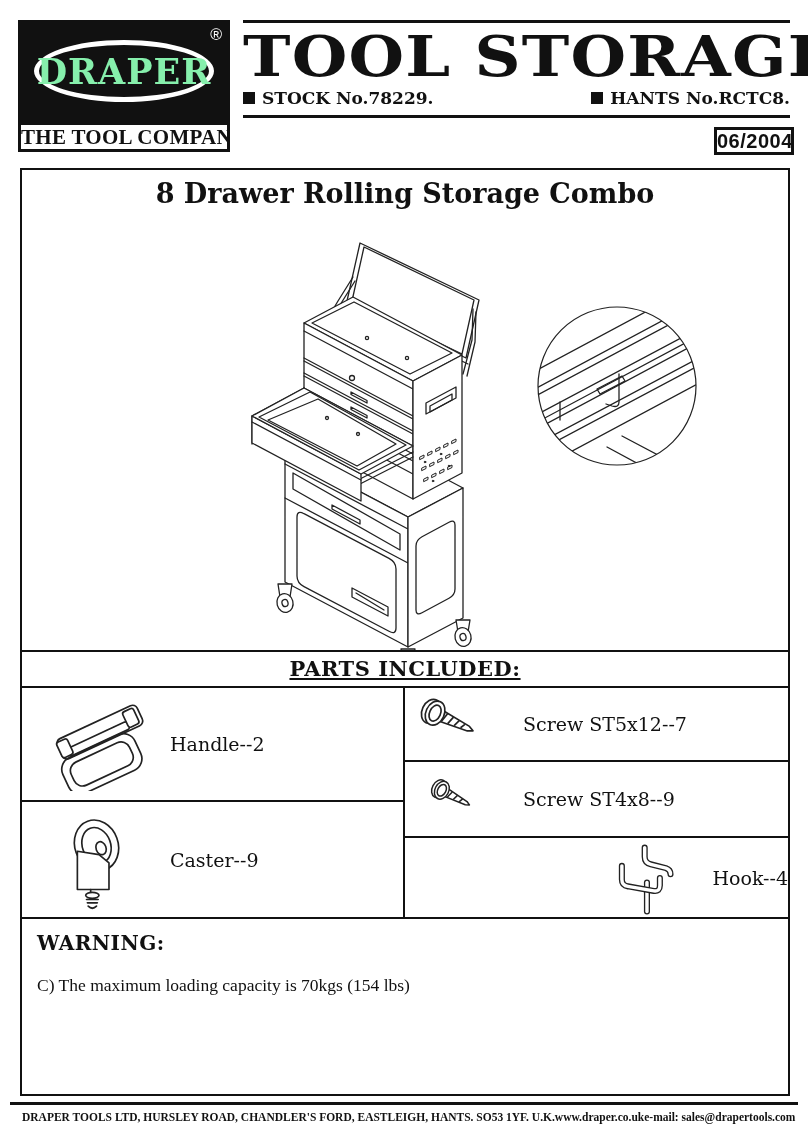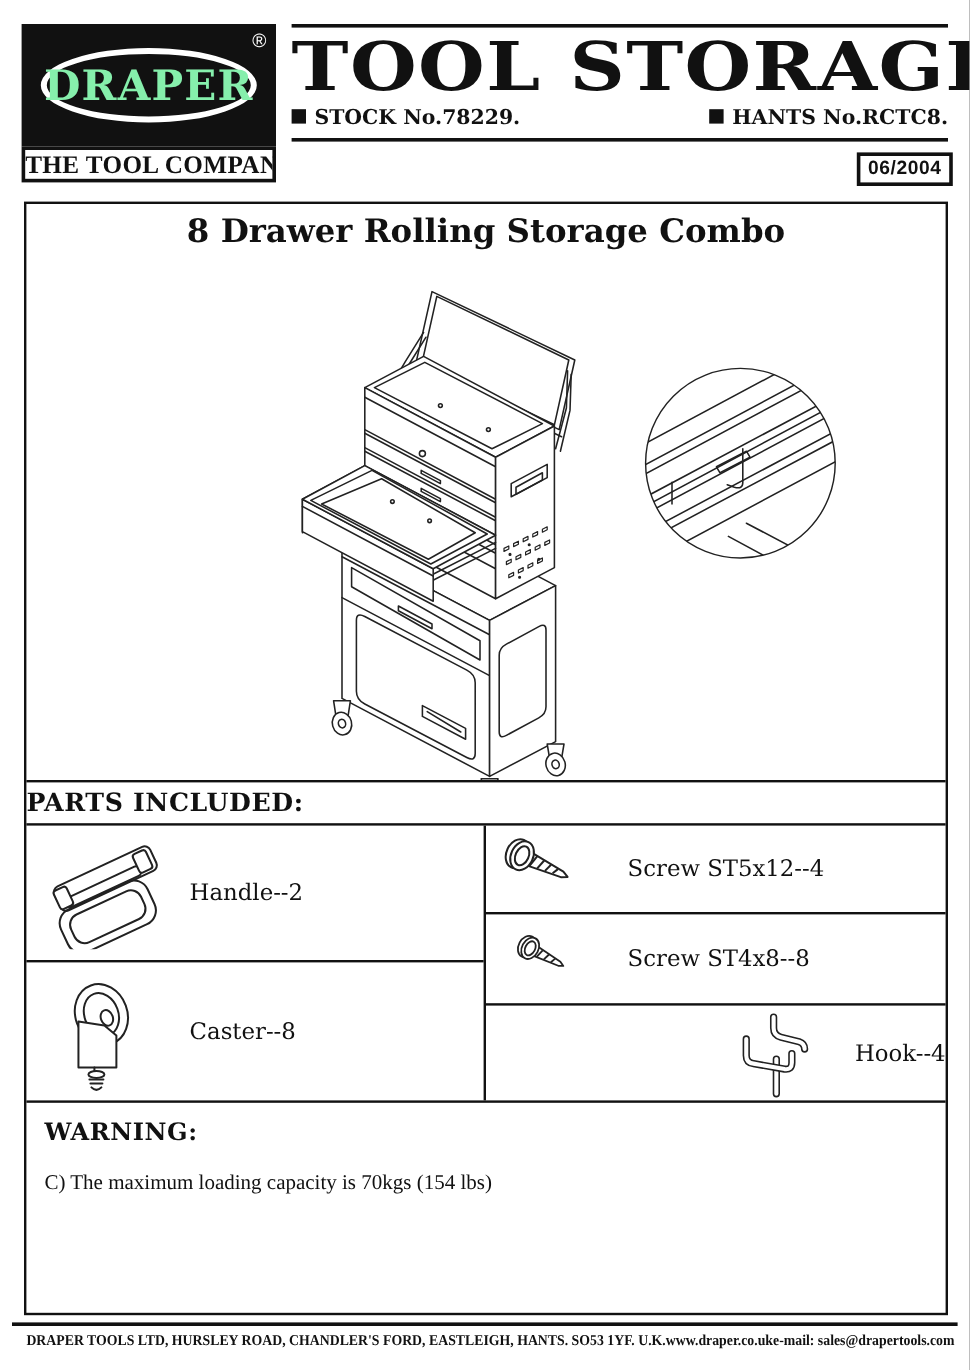--- a/index.html
+++ b/index.html
@@ -18,32 +18,32 @@
   .logo-brand { color:#86efac; font-weight:bold; font-size:35px; letter-spacing:1px; font-family:"DejaVu Serif", serif; }
   .logo-reg { position:absolute; top:6px; right:8px; color:#fff; font-size:16px; font-family:"Liberation Sans", sans-serif; }
   .logo-tag { margin-top:0px; border:3px solid #111; text-align:center; font-family:"Liberation Serif", serif; font-weight:700; font-size:21px; line-height:24px; letter-spacing:0.3px; white-space:nowrap; overflow:hidden; }
 
   .mast-right { left:243px; top:20px; width:547px; }
   .rule { border-top:3px solid #111; height:0; }
   .mast-title { margin-top:3px; font-size:56px; line-height:60px; font-weight:bold; white-space:nowrap; display:inline-block; transform:scaleX(1.14); transform-origin:0 50%; letter-spacing:1px; }
   .stock-row { display:flex; justify-content:space-between; font-weight:bold; font-size:17px; margin-top:2px; }
   .sq { display:inline-block; width:12px; height:12px; background:#111; margin-right:7px; }
   .rule-b { border-top:3px solid #111; height:0; margin-top:7px; }
-  .date-box { left:714px; top:127px; width:80px; height:28px; border:3px solid #111; text-align:center; font-family:"Liberation Sans", sans-serif; font-weight:bold; font-size:16px; line-height:22px; letter-spacing:0.5px; }
+  .date-box { left:714px; top:127px; width:80px; height:28px; border:3px solid #111; text-align:center; font-family:"Liberation Sans", sans-serif; font-weight:bold; font-size:20px; line-height:22px; letter-spacing:0.5px; }
 
   
   .doc-box { left:20px; top:168px; width:770px; height:928px; border:2px solid #111; }
   .doc-title { position:absolute; top:8px; left:0; width:100%; text-align:center; font-size:27px; font-weight:bold; }
   .illus { position:absolute; top:36px; left:0; width:766px; height:444px; }
 
-  .parts-band { position:absolute; top:480px; left:0; right:0; height:38px; border-top:2px solid #111; border-bottom:2px solid #111; text-align:left; font-weight:bold; font-size:21px; line-height:34px; letter-spacing:0.5px; }
+  .parts-band { position:absolute; top:480px; left:0; right:0; height:38px; border-top:2px solid #111; border-bottom:2px solid #111; text-align:center; font-weight:bold; font-size:21px; line-height:34px; letter-spacing:0.5px;text-decoration:underline; }
   .gridline { position:absolute; background:#111; }
   .pcell { position:absolute; display:flex; align-items:center; }
   .pcell .icon { display:flex; justify-content:center; align-items:center; }
-  .pcell.left { padding-left:10px; }
+  .pcell.left { padding-left:22px; }
   .pcell.left .icon { width:110px; }
   .pcell.right { padding-left:10px; }
   .pcell.right .icon { width:92px; }
   .plabel { font-size:19px; margin-left:16px; white-space:nowrap; }
 
   .warning { position:absolute; top:747px; left:0; right:0; bottom:0; border-top:2px solid #111; padding:12px 15px; }
   .warn-title { font-size:20px; font-weight:bold; letter-spacing:0.5px; }
   .warn-item { font-family:"Liberation Serif", serif; font-size:17.5px; margin-top:20px; }
   .warn-item:first-of-type { margin-top:23px; }
 
@@ -240,56 +240,56 @@
             </g>
             <polygon points="24,52 24,98 62,98 62,66 50,56"></polygon>
             <line x1="40" y1="98" x2="40" y2="104" fill="none"></line>
             <ellipse cx="42" cy="105" rx="8" ry="3.5"></ellipse>
             <line x1="35" y1="110" x2="49" y2="110"></line>
             <line x1="36" y1="114" x2="48" y2="114"></line>
             <path d="M37,118 Q42,123 47,118" fill="none"></path>
           </g>
         </svg>
       </div>
-      <span class="plabel">Caster--8</span>
+      <span class="plabel">Caster--9</span>
     </div>
 
     <div class="pcell right" style="left:383px;top:518px;right:0;height:72px;">
       <div class="icon">
         <svg width="92" height="58" viewBox="0 0 110 66">
           <g transform="translate(24 20) rotate(25)" stroke="#222" stroke-width="2" fill="#fff" stroke-linejoin="round">
             <polygon points="6,-7 44,-3 50,0 44,3 6,7"></polygon>
             <line x1="14" y1="-6" x2="11" y2="6"></line>
             <line x1="22" y1="-5" x2="19" y2="5"></line>
             <line x1="30" y1="-4" x2="27" y2="4"></line>
             <line x1="38" y1="-3" x2="35" y2="3"></line>
             <ellipse cx="-5" cy="0" rx="11" ry="15"></ellipse>
             <ellipse cx="0" cy="0" rx="11" ry="15"></ellipse>
             <ellipse cx="0" cy="0" rx="6.5" ry="10" fill="none"></ellipse>
           </g>
         </svg>
       </div>
-      <span class="plabel">Screw ST5x12--4</span>
+      <span class="plabel">Screw ST5x12--7</span>
     </div>
 
     <div class="pcell right" style="left:383px;top:592px;right:0;height:74px;">
       <div class="icon">
         <svg width="70" height="46" viewBox="0 0 84 55">
           <g transform="translate(19 17) rotate(28) scale(0.75)" stroke="#222" stroke-width="2.4" fill="#fff" stroke-linejoin="round">
             <polygon points="6,-7 44,-3 50,0 44,3 6,7"></polygon>
             <line x1="16" y1="-5.5" x2="13" y2="5.5"></line>
             <line x1="26" y1="-4.5" x2="23" y2="4.5"></line>
             <line x1="36" y1="-3.5" x2="33" y2="3.5"></line>
             <ellipse cx="-5" cy="0" rx="11" ry="15"></ellipse>
             <ellipse cx="0" cy="0" rx="11" ry="15"></ellipse>
             <ellipse cx="0" cy="0" rx="6.5" ry="10" fill="none"></ellipse>
           </g>
         </svg>
       </div>
-      <span class="plabel">Screw ST4x8--8</span>
+      <span class="plabel">Screw ST4x8--9</span>
     </div>
 
     <div class="pcell right" style="left:383px;top:668px;right:0;height:79px;justify-content:flex-end;">
       <div class="icon">
         <svg width="84" height="76" viewBox="0 0 100 100">
           <g fill="none" stroke-linecap="round" stroke-linejoin="round">
             <path d="M46,56 L46,94" stroke="#222" stroke-width="8"></path>
             <path d="M46,56 L46,94" stroke="#fff" stroke-width="4.5"></path>
             <path d="M13,34 L13,52 Q13,60 21,61 L55,67 Q63,68 63,60 L63,50" stroke="#222" stroke-width="8"></path>
             <path d="M13,34 L13,52 Q13,60 21,61 L55,67 Q63,68 63,60 L63,50" stroke="#fff" stroke-width="4.5"></path>

